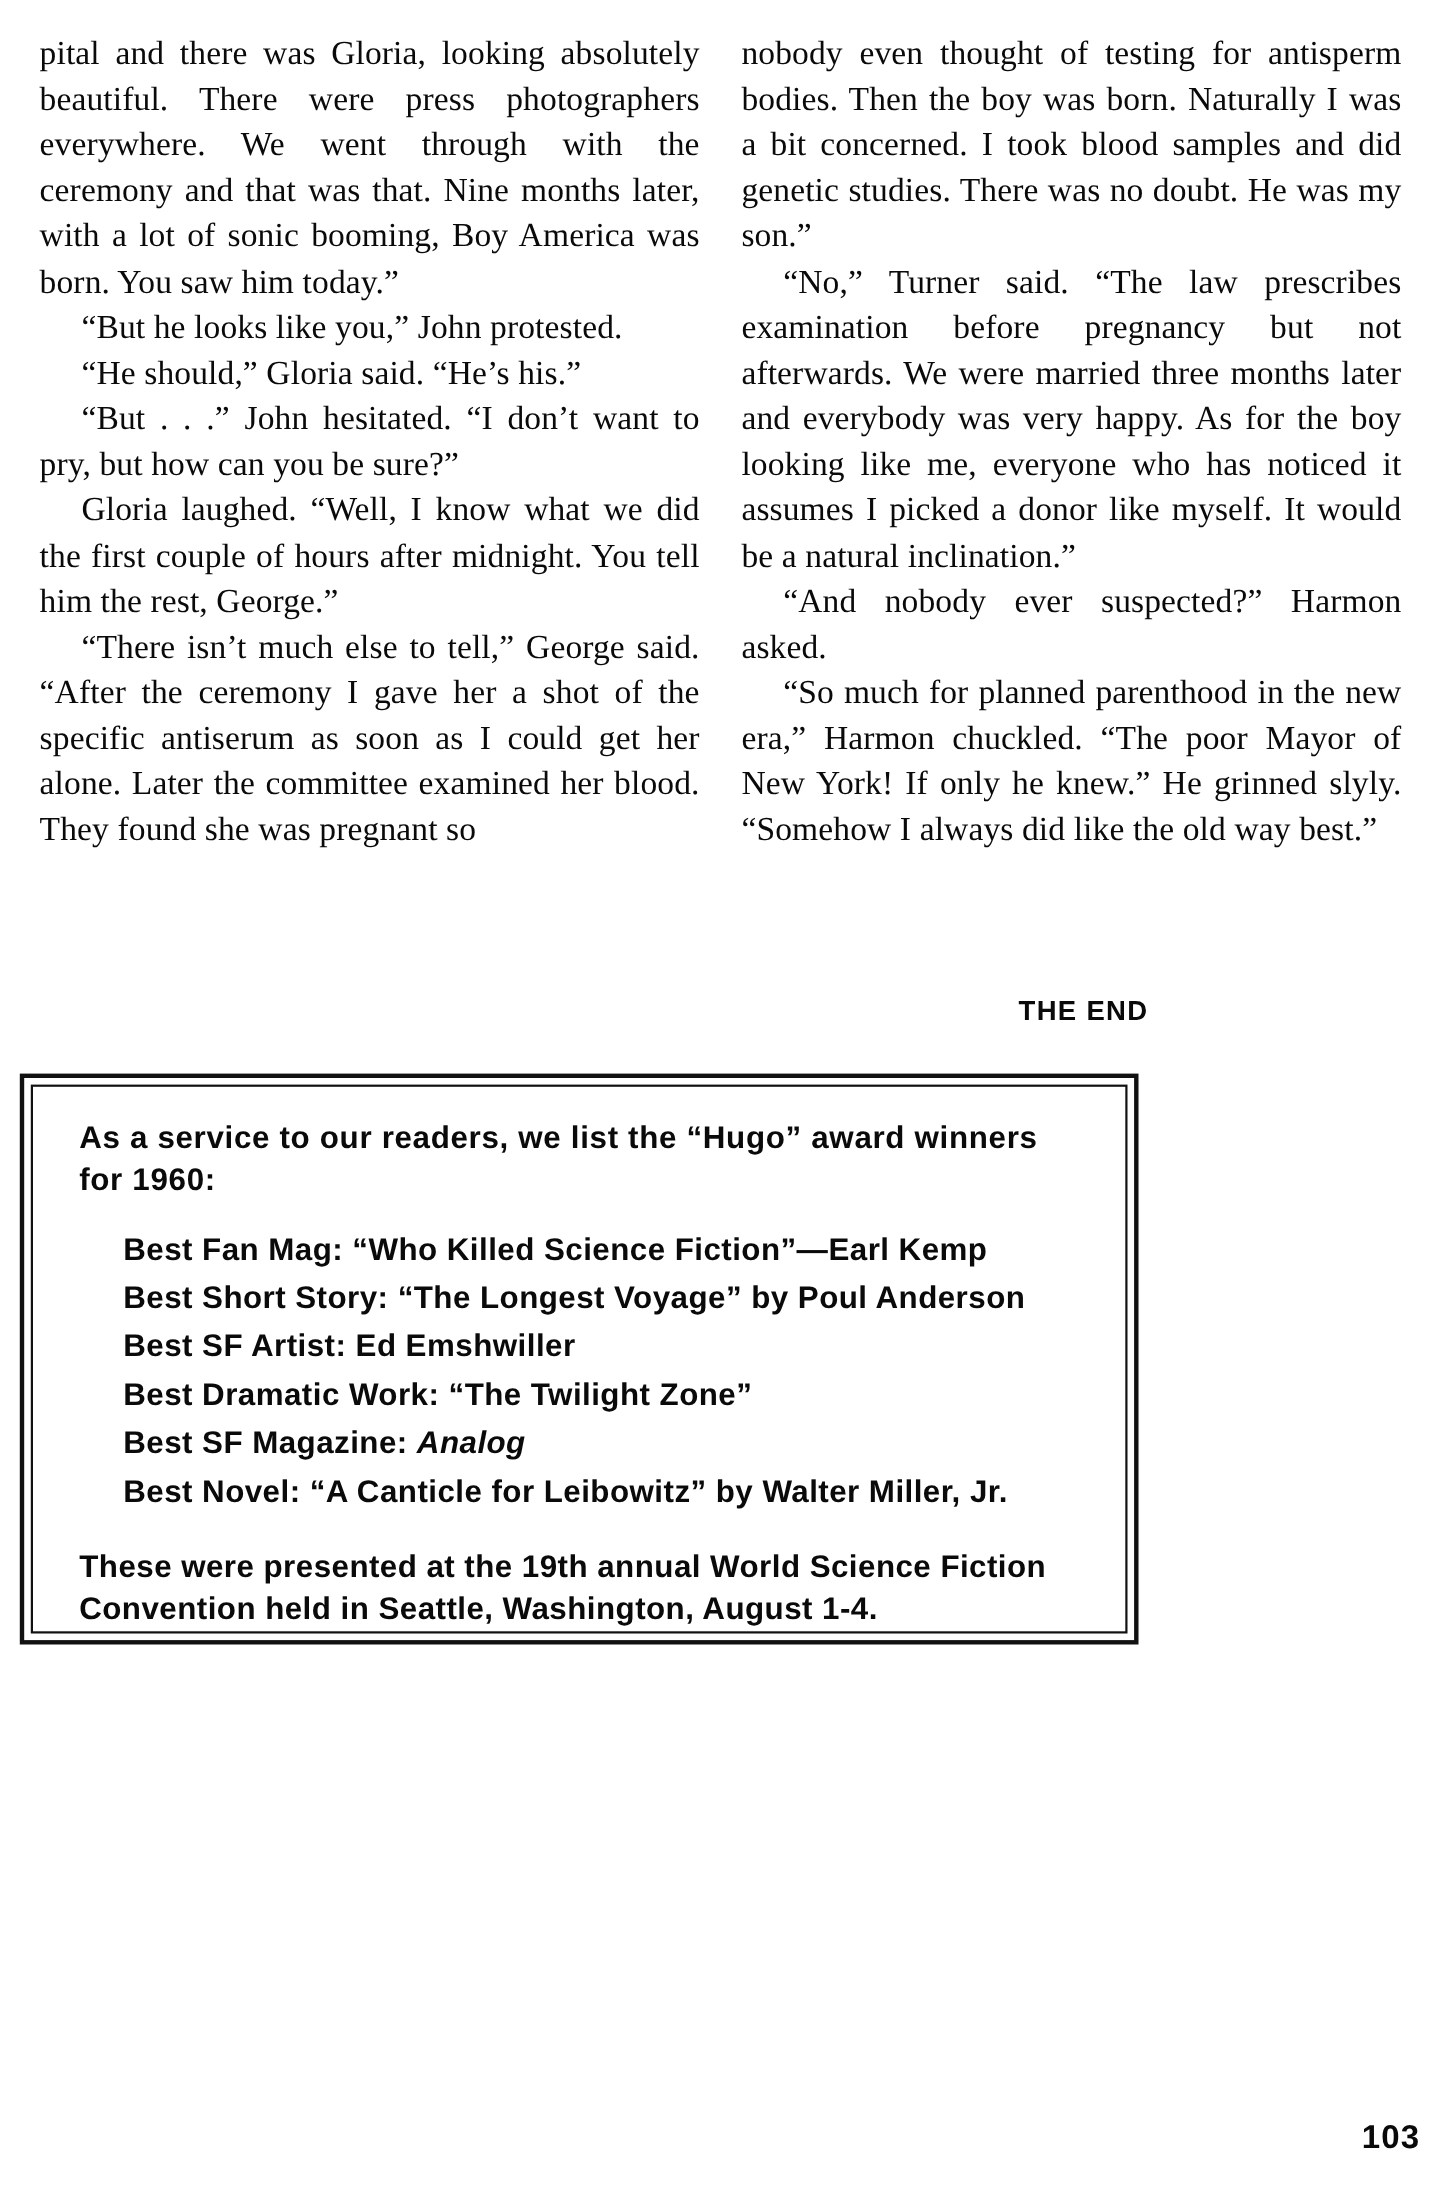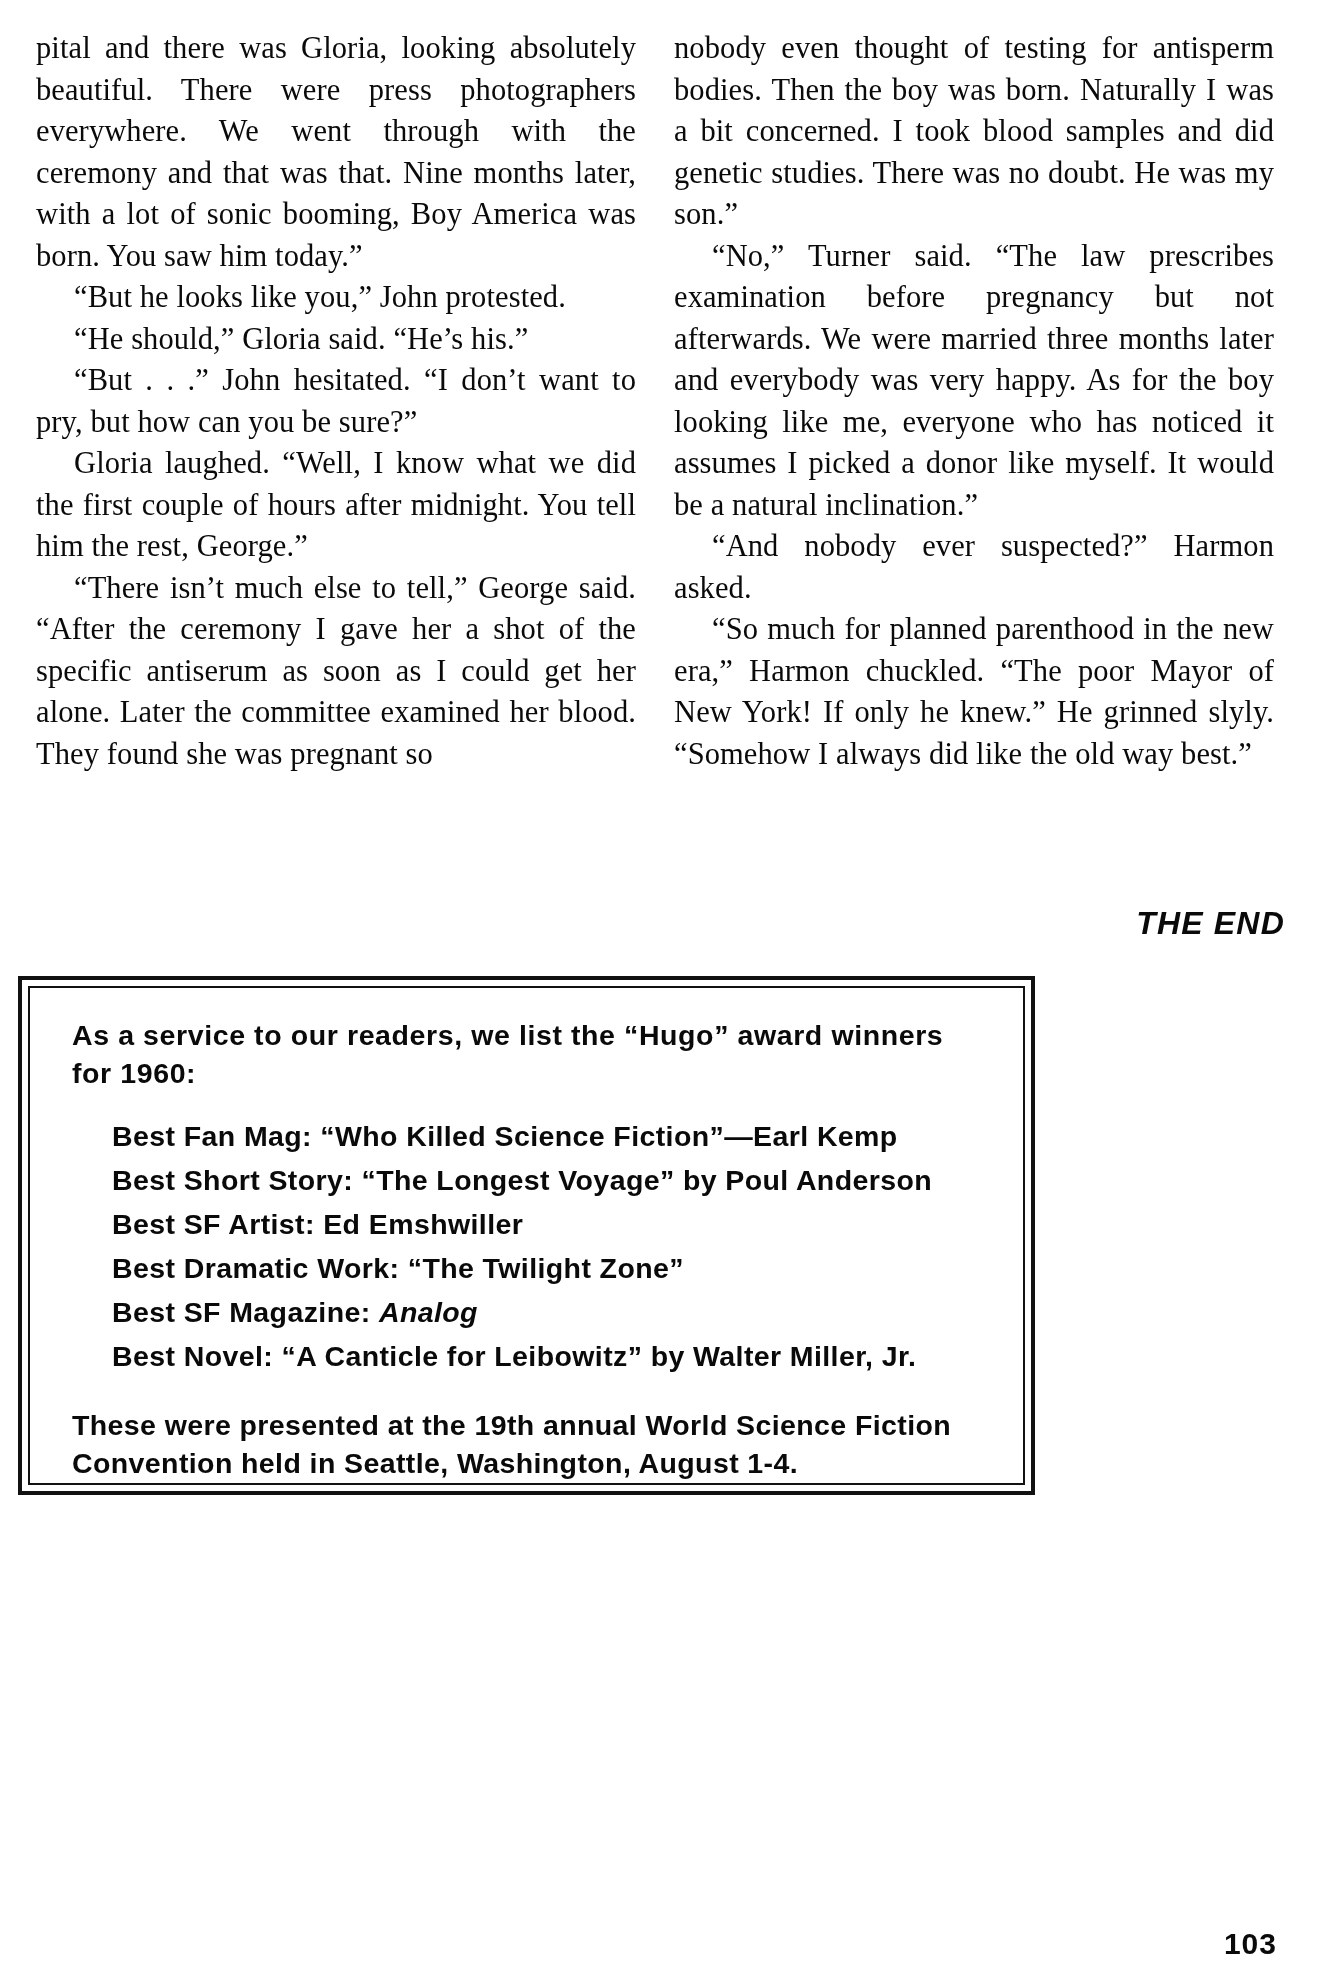--- a/index.html
+++ b/index.html
@@ -48,26 +48,25 @@
   }
   .col p.noindent {
     text-indent: 0;
   }
 
   .the-end {
     position: absolute;
     right: 36px;
     top: 905px;
     width: 600px;
-    text-align: right;
+    text-align: center;
     font-family: "Liberation Sans", sans-serif;
     font-weight: bold;
-    font-size: 32px;
+    font-size: 25px;
     letter-spacing: 1.2px;
-    font-style: italic;
   }
 
   
   .award-box {
     position: absolute;
     left: 18px;
     top: 976px;
     width: 1017px;
     height: 519px;
     border: 4px solid #111;
@@ -107,21 +106,21 @@
   }
   .award-footer {
     margin: 28px 0 0 0;
     font-size: 28.5px;
     line-height: 38px;
     letter-spacing: 0.4px;
   }
 
   .page-number {
     position: absolute;
-    right: 44px;
+    right: 30px;
     bottom: 26px;
     font-family: "Liberation Sans", sans-serif;
     font-weight: bold;
     font-size: 30px;
     letter-spacing: 1px;
   }
 </style>
 </head>
 <body>
 

